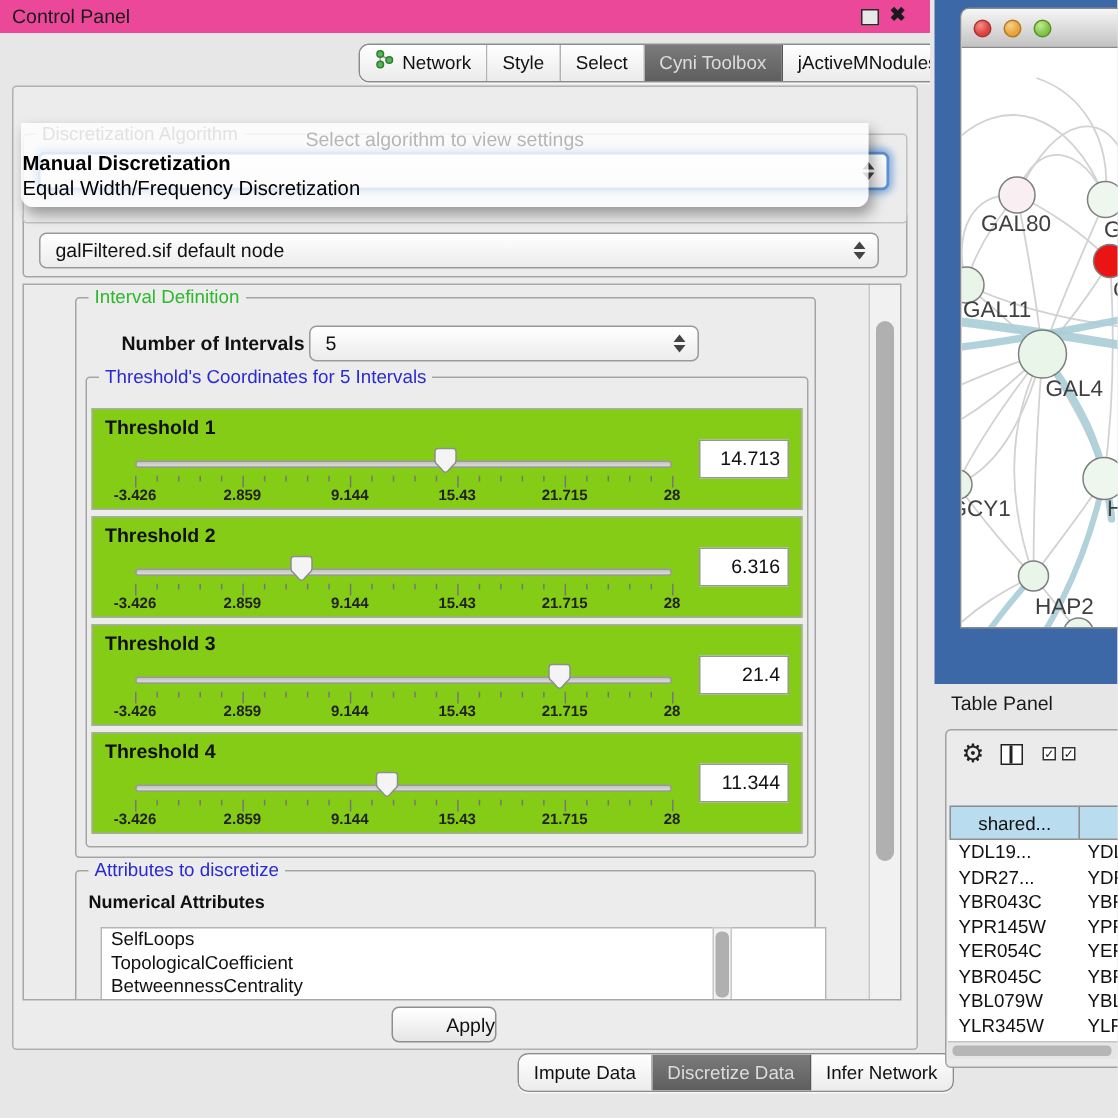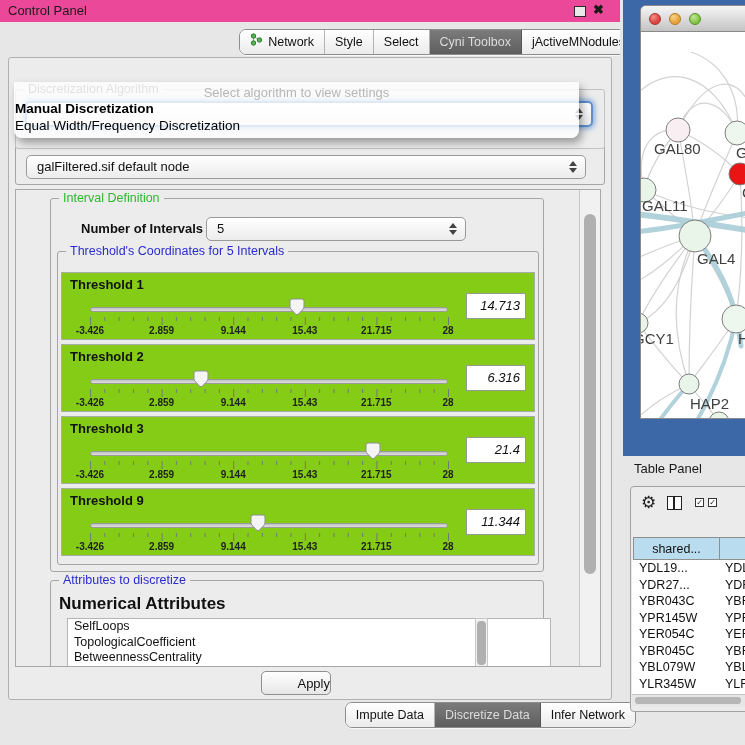--- a/index.html
+++ b/index.html
@@ -62,23 +62,23 @@
   #thrList{position:absolute;left:3px;top:20px;width:474px;}
   .thr{position:relative;width:474px;height:68px;border:1px solid #ababab;background:#84cc16;
        box-sizing:border-box;margin-bottom:4px;}
   .thr .tlabel{position:absolute;left:8px;top:4px;font-size:13px;font-weight:bold;}
   .track{position:absolute;left:28px;top:34px;width:358px;height:5px;border:1px solid #9a9a9a;
          border-radius:3px;background:linear-gradient(#c2c2c2,#dedede);box-sizing:border-box;}
   .ticks{position:absolute;left:28px;top:44px;}
   .ticklabel{position:absolute;transform:translateX(-50%);top:52px;font-size:10px;font-weight:bold;color:#222;white-space:nowrap;}
   .handle{position:absolute;top:25px;width:16px;height:18px;}
   .valfield{position:absolute;left:404px;top:20px;width:60px;height:26px;background:#fff;border:1px solid #979797;
-            box-sizing:border-box;font-size:13px;text-align:right;padding:4px 5px 0 0;font-style:italic;}
+            box-sizing:border-box;font-size:13px;text-align:right;padding:4px 5px 0 0;}
   #attrGroup{left:34px;top:390px;width:494px;height:120px;}
-  #attrSub{position:absolute;left:8px;top:13px;font-size:17px;font-weight:bold;}
+  #attrSub{position:absolute;left:8px;top:13px;font-size:12px;font-weight:bold;}
   #attrList{position:absolute;left:16px;top:37px;width:484px;height:70px;background:#fff;
             border:1px solid #b5b5b5;box-sizing:border-box;overflow:hidden;}
   .attr-item{font-size:12.5px;line-height:15.5px;padding-left:6px;white-space:nowrap;}
   #attrSb{position:absolute;left:424px;top:37px;width:13px;height:70px;background:#f1f1f1;border:1px solid #c8c8c8;box-sizing:border-box;}
   #attrSbThumb{position:absolute;left:1px;top:2px;width:9px;height:44px;border-radius:4px;background:#b0b0b0;}
   #applyBtn{position:absolute;left:252px;top:613px;width:70px;height:24px;line-height:23px;text-align:right;
             font-size:13px;background:linear-gradient(#ffffff,#e6e6e6);border:1px solid #8f8f8f;border-radius:5px;
             box-sizing:border-box;}
   
   #blueFrame{position:absolute;left:620px;top:0;width:125px;height:456px;background:#3d68a8;
@@ -309,21 +309,21 @@
                 <span class="ticklabel" style="left: 171.2px;">9.144</span>
                 <span class="ticklabel" style="left: 242.8px;">15.43</span>
                 <span class="ticklabel" style="left: 314.4px;">21.715</span>
                 <span class="ticklabel" style="left: 386px;">28</span>
                 <div class="handle" style="left: 302.814px;"><svg width="16" height="18" viewBox="0 0 16 18">
                     <path d="M3 1 H13 Q15 1 15 3 V9 Q15 11 13 12.2 L9.6 16 Q8 17.6 6.4 16 L3 12.2 Q1 11 1 9 V3 Q1 1 3 1 Z" fill="#f4f4f4" stroke="#8e8e8e"></path>
                   </svg></div>
                 <div class="valfield">21.4</div>
               </div>
               <div class="thr">
-                <div class="tlabel">Threshold 9</div>
+                <div class="tlabel">Threshold 4</div>
                 <div class="track"></div>
                 <svg class="ticks" width="360" height="9">
                   <line x1="0.5" x2="0.5" y1="0" y2="8" stroke="#777" stroke-width="1"></line>
                   <line x1="14.82" x2="14.82" y1="0" y2="4" stroke="#777" stroke-width="1"></line>
                   <line x1="29.14" x2="29.14" y1="0" y2="4" stroke="#777" stroke-width="1"></line>
                   <line x1="43.46" x2="43.46" y1="0" y2="4" stroke="#777" stroke-width="1"></line>
                   <line x1="57.78" x2="57.78" y1="0" y2="4" stroke="#777" stroke-width="1"></line>
                   <line x1="72.1" x2="72.1" y1="0" y2="8" stroke="#777" stroke-width="1"></line>
                   <line x1="86.42" x2="86.42" y1="0" y2="4" stroke="#777" stroke-width="1"></line>
                   <line x1="100.74" x2="100.74" y1="0" y2="4" stroke="#777" stroke-width="1"></line>

